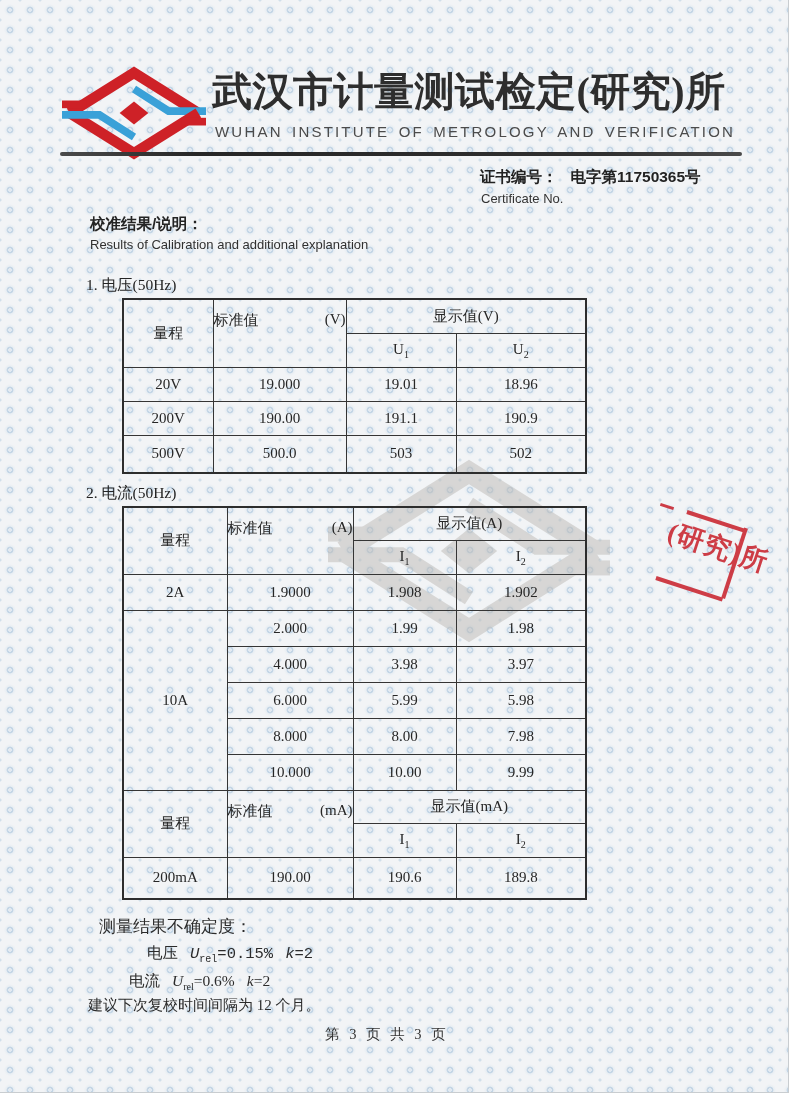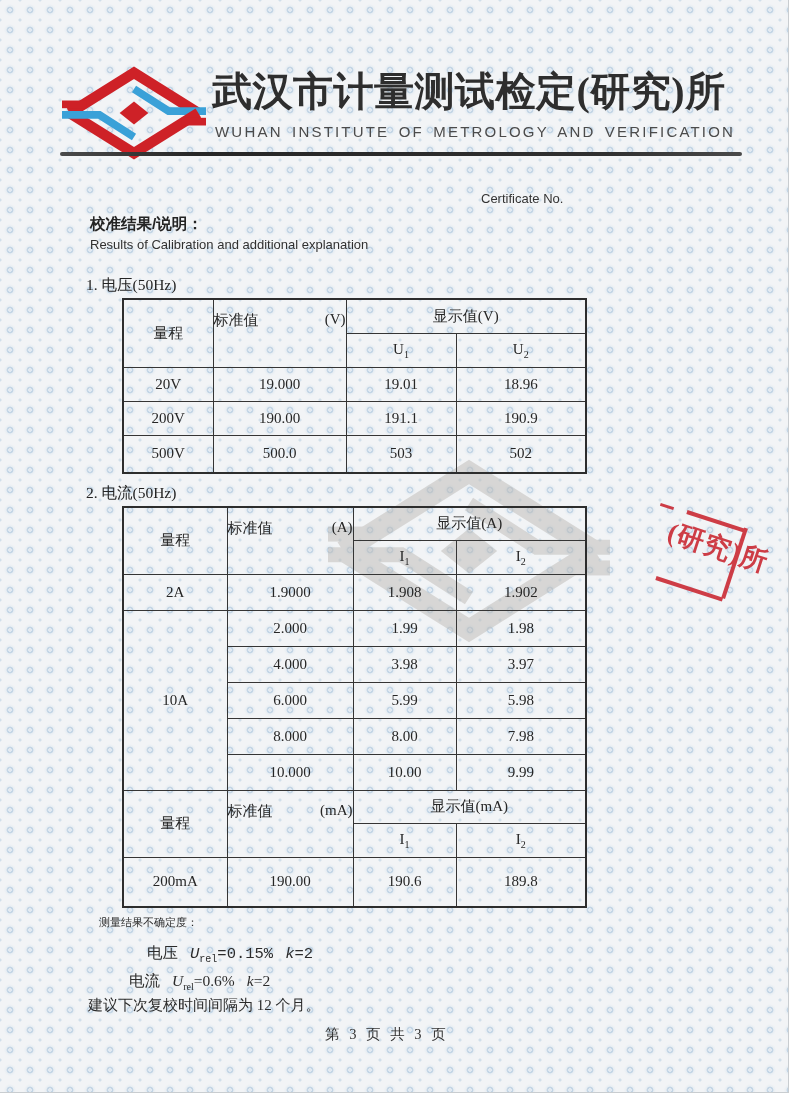--- a/index.html
+++ b/index.html
@@ -43,21 +43,21 @@
   table.grid { border:2.5px solid #2d2d2d; }
   .t1 { left:122px; top:298px; width:463px; }
   .t2 { left:122px; top:506px; width:463px; }
   .twoline { display:flex; flex-direction:row; justify-content:space-between; height:58px; padding:7px 0 9px 0; }
   sub { font-size:10px; }
 
   
   .watermark { left:328px; top:424px; width:282px; height:254px; opacity:0.5; z-index:1; }
 
   
-  .note-title { left:99px; top:915px; font-size:11px; }
+  .note-title { left:99px; top:915px; font-size:17px; }
   .note-v { left:147px; top:943px; font-size:15.5px; white-space:nowrap;font-family:Liberation Mono, monospace; }
   .note-i { left:129px; top:971px; font-size:15.5px; white-space:nowrap; }
   .note-recal { left:88px; top:996px; font-size:15px; }
   .gap-m { margin-right:12px; }
   .ivar { font-style:italic; }
   .footer-page { left:325px; top:1025px; font-size:14.5px; letter-spacing:3px; color:#333; }
 
   
   .stamp { z-index:3; color:#cb2e38; opacity:0.92; }
   .stamp-bar { position:absolute; background:#cb2e38; }
@@ -81,20 +81,23 @@
       <path d="M75,77 L39,54 L0,54" fill="none" stroke-width="8" stroke="#3aa1d8"></path>
       <rect x="0" y="39" width="26" height="8" fill="#ce2127"></rect>
       <rect x="124" y="57" width="26" height="8" fill="#ce2127"></rect>
       <polygon points="75,40 90,52 75,64 60,52" fill="#ce2127"></polygon>
     </svg>
 
     <div class="abs org-zh">武汉市计量测试检定(研究)所</div>
     <div class="abs org-en">WUHAN INSTITUTE OF METROLOGY AND VERIFICATION</div>
     <div class="abs rule"></div>
 
+    <div class="abs cert-line">
+      <span>证书编号：</span><span class="num">电字第11750365号</span>
+    </div>
     <div class="abs cert-en">Certificate No.</div>
 
     <div class="abs results-zh">校准结果/说明：</div>
     <div class="abs results-en">Results of Calibration and additional explanation</div>
 
     <svg class="abs watermark" viewBox="0 0 150 104">
       <path d="M8,52 L75,10 L142,52" fill="none" stroke-width="11" stroke="#bdbab6"></path>
       <path d="M75,27 L111,50 L150,50" fill="none" stroke-width="8" stroke="#bdbab6"></path>
       <path d="M8,52 L75,94 L142,52" fill="none" stroke-width="11" stroke="#bdbab6"></path>
       <path d="M75,77 L39,54 L0,54" fill="none" stroke-width="8" stroke="#bdbab6"></path>
@@ -211,21 +214,21 @@
             <span>标准值</span>
             <span>(mA)</span>
           </div>
         </td>
         <td colspan="2">显示值(mA)</td>
       </tr>
       <tr style="height:34px">
         <td><span>I</span><sub>1</sub></td>
         <td><span>I</span><sub>2</sub></td>
       </tr>
-      <tr style="height:50px">
+      <tr style="height:42px">
         <td>200mA</td>
         <td>190.00</td>
         <td>190.6</td>
         <td>189.8</td>
       </tr>
     </tbody>
       </table>
 
     <div class="abs note-title">测量结果不确定度：</div>
     <div class="abs note-v">

